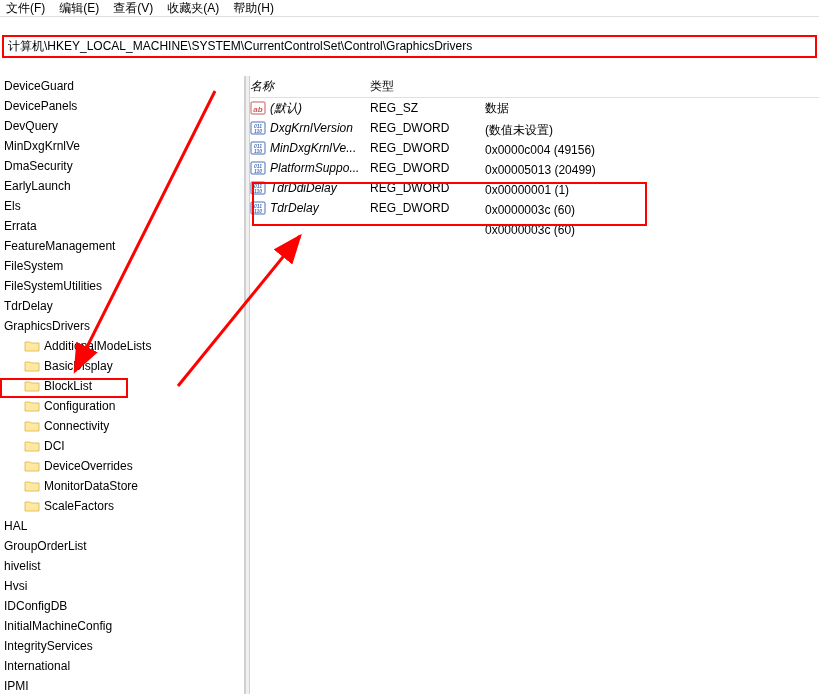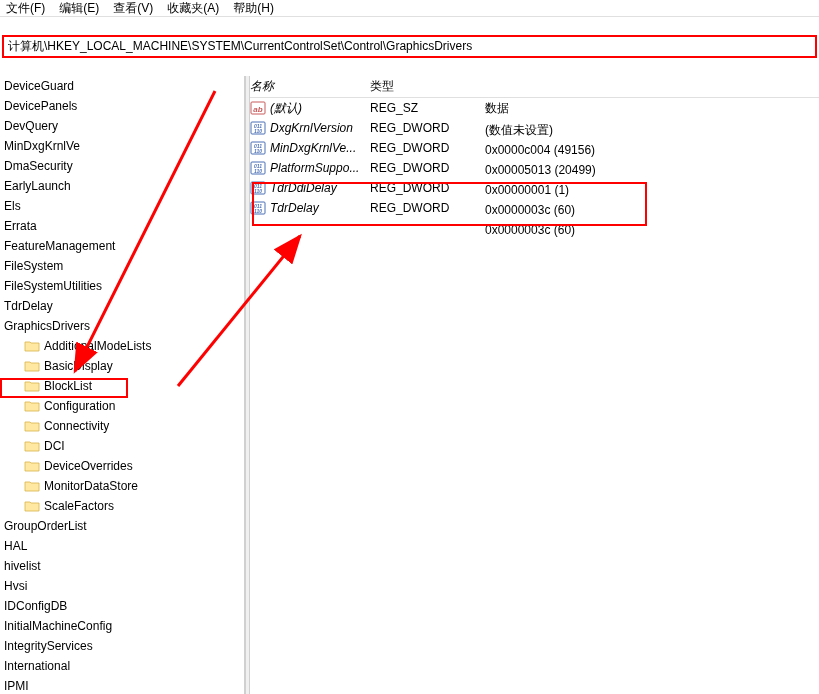--- a/index.html
+++ b/index.html
@@ -220,24 +220,24 @@
         </svg>
         <span>MonitorDataStore</span>
       </div>
       <div class="tree-item indent">
         <svg class="folder-icon" viewBox="0 0 16 14">
           <path d="M1 3 L1 12 L15 12 L15 4 L7 4 L6 3 Z" fill="#ffe9a2" stroke="#d9b34a" stroke-width="0.8"></path>
         </svg>
         <span>ScaleFactors</span>
       </div>
       <div class="tree-item">
+        <span>HAL</span>
+      </div>
+      <div class="tree-item">
         <span>GroupOrderList</span>
-      </div>
-      <div class="tree-item">
-        <span>HAL</span>
       </div>
       <div class="tree-item">
         <span>hivelist</span>
       </div>
       <div class="tree-item">
         <span>Hvsi</span>
       </div>
       <div class="tree-item">
         <span>IDConfigDB</span>
       </div>

